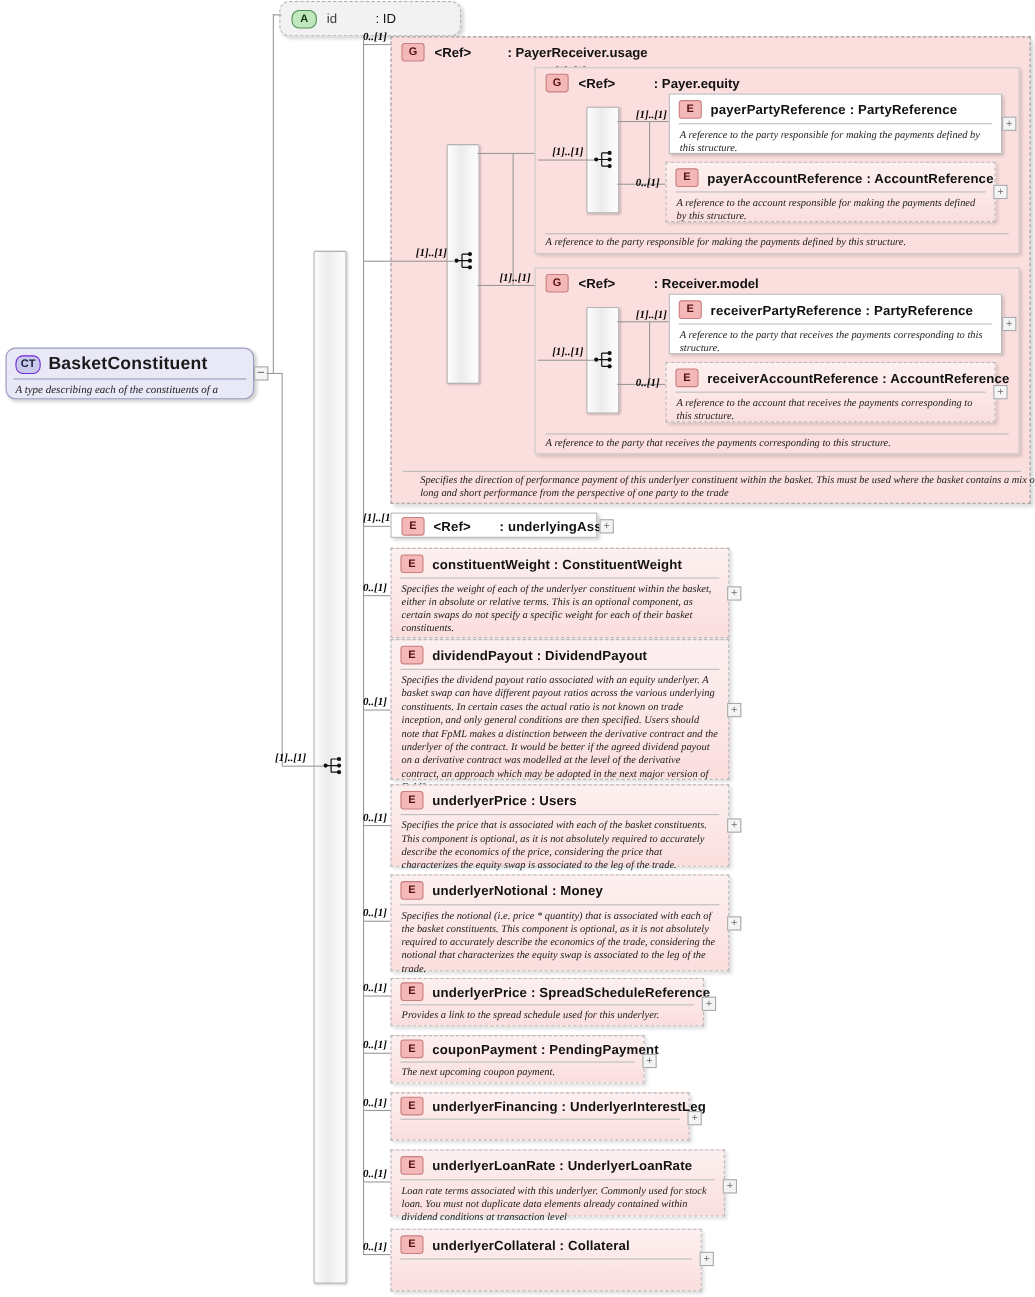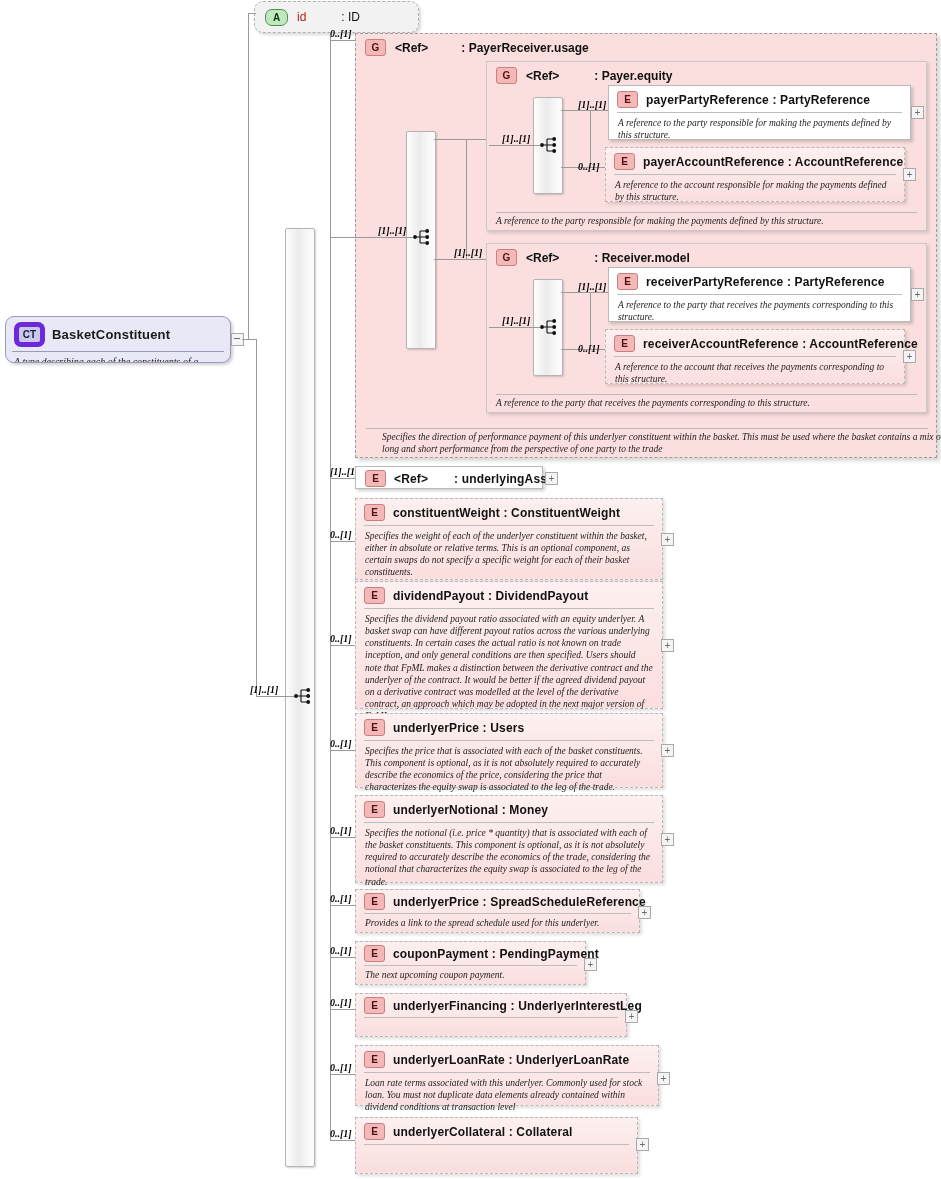--- a/index.html
+++ b/index.html
@@ -17,38 +17,38 @@
   
   .seqbar{position:absolute;border:1px solid #b4b4b4;border-radius:2px;
       background:linear-gradient(to right,#fdfdfd 0%,#ebebeb 45%,#f7f7f7 75%,#fcfcfc 100%);
       box-shadow:1px 1px 2px rgba(0,0,0,.18);}
   .seqicon{position:absolute;width:18px;height:20px;}
 
   
   .ctbox{position:absolute;border:1px solid #9a9ac0;border-radius:9px;background:#e8e8f6;
      box-shadow:2px 2px 3px rgba(0,0,0,.18);overflow:hidden;}
   .ctbox .ct-head{display:flex;align-items:center;gap:7px;padding:5px 8px 4px 8px;}
-  .ctbox .ct-title{font-size:13px;font-weight:bold;color:#1a1a1a;letter-spacing:.2px;}
+  .ctbox .ct-title{font-size:16px;font-weight:bold;color:#1a1a1a;letter-spacing:.2px;}
   .ctbox .ct-sep{height:1px;background:#9a9ac0;margin:0 6px;}
   .ctbox .ct-doc{font-size:10px;font-style:italic;color:#222;padding:4px 8px 5px 8px;
       font-family:"Liberation Serif", serif;line-height:1.25;}
 
   
   .badge{display:inline-flex;align-items:center;justify-content:center;
      width:19px;height:15px;font-size:10px;font-weight:bold;border-radius:3px;flex:none;
      font-family:"Liberation Sans",sans-serif;}
-  .badge-ct{background:#c9c9ec;border:5px solid #6d28d9;color:#1a1a3a;border-radius:7px;width:21px;}
+  .badge-ct{background:#c9c9ec;border:1px solid #6d28d9;color:#1a1a3a;border-radius:7px;width:21px;}
   .badge-a{background:#bfe8bf;border:1px solid #4f8f4f;color:#123312;border-radius:7px;width:21px;}
   .badge-e{background:#f4b8b8;border:1px solid #c97f7f;color:#511;}
   .badge-g{background:#f4b8b8;border:1px solid #c97f7f;color:#511;}
 
   
   .attrbox{position:absolute;border:1px dashed #b0b0b0;border-radius:9px;background:#f2f2f2;
      box-shadow:2px 2px 3px rgba(0,0,0,.15);display:flex;align-items:center;gap:9px;padding:3px 10px;}
-  .attrbox .nm{font-size:12px;color:#b91c1c;}
+  .attrbox .nm{font-size:12px;color:#404040;}
   .attrbox .ty{font-size:12px;color:#111;}
 
   
   .node{position:absolute;box-sizing:border-box;background:#fff;}
   .node.solid{border:1px solid #b9b9b9;box-shadow:2px 2px 3px rgba(0,0,0,.18);}
   .node.dashed{border:1px dashed #b9b9b9;box-shadow:2px 2px 3px rgba(0,0,0,.13);}
   .node.pinkbg{background:linear-gradient(to bottom,#fdf0f0 0%,#fbdede 100%);}
   .node .nhead{display:flex;align-items:center;gap:8px;padding:5px 9px 4px 8px;}
   .node .ntitle{font-size:12px;font-weight:bold;color:#111;letter-spacing:.15px;white-space:nowrap;}
   .node .nsep{height:1px;background:#bdbdbd;margin:0 8px;}

